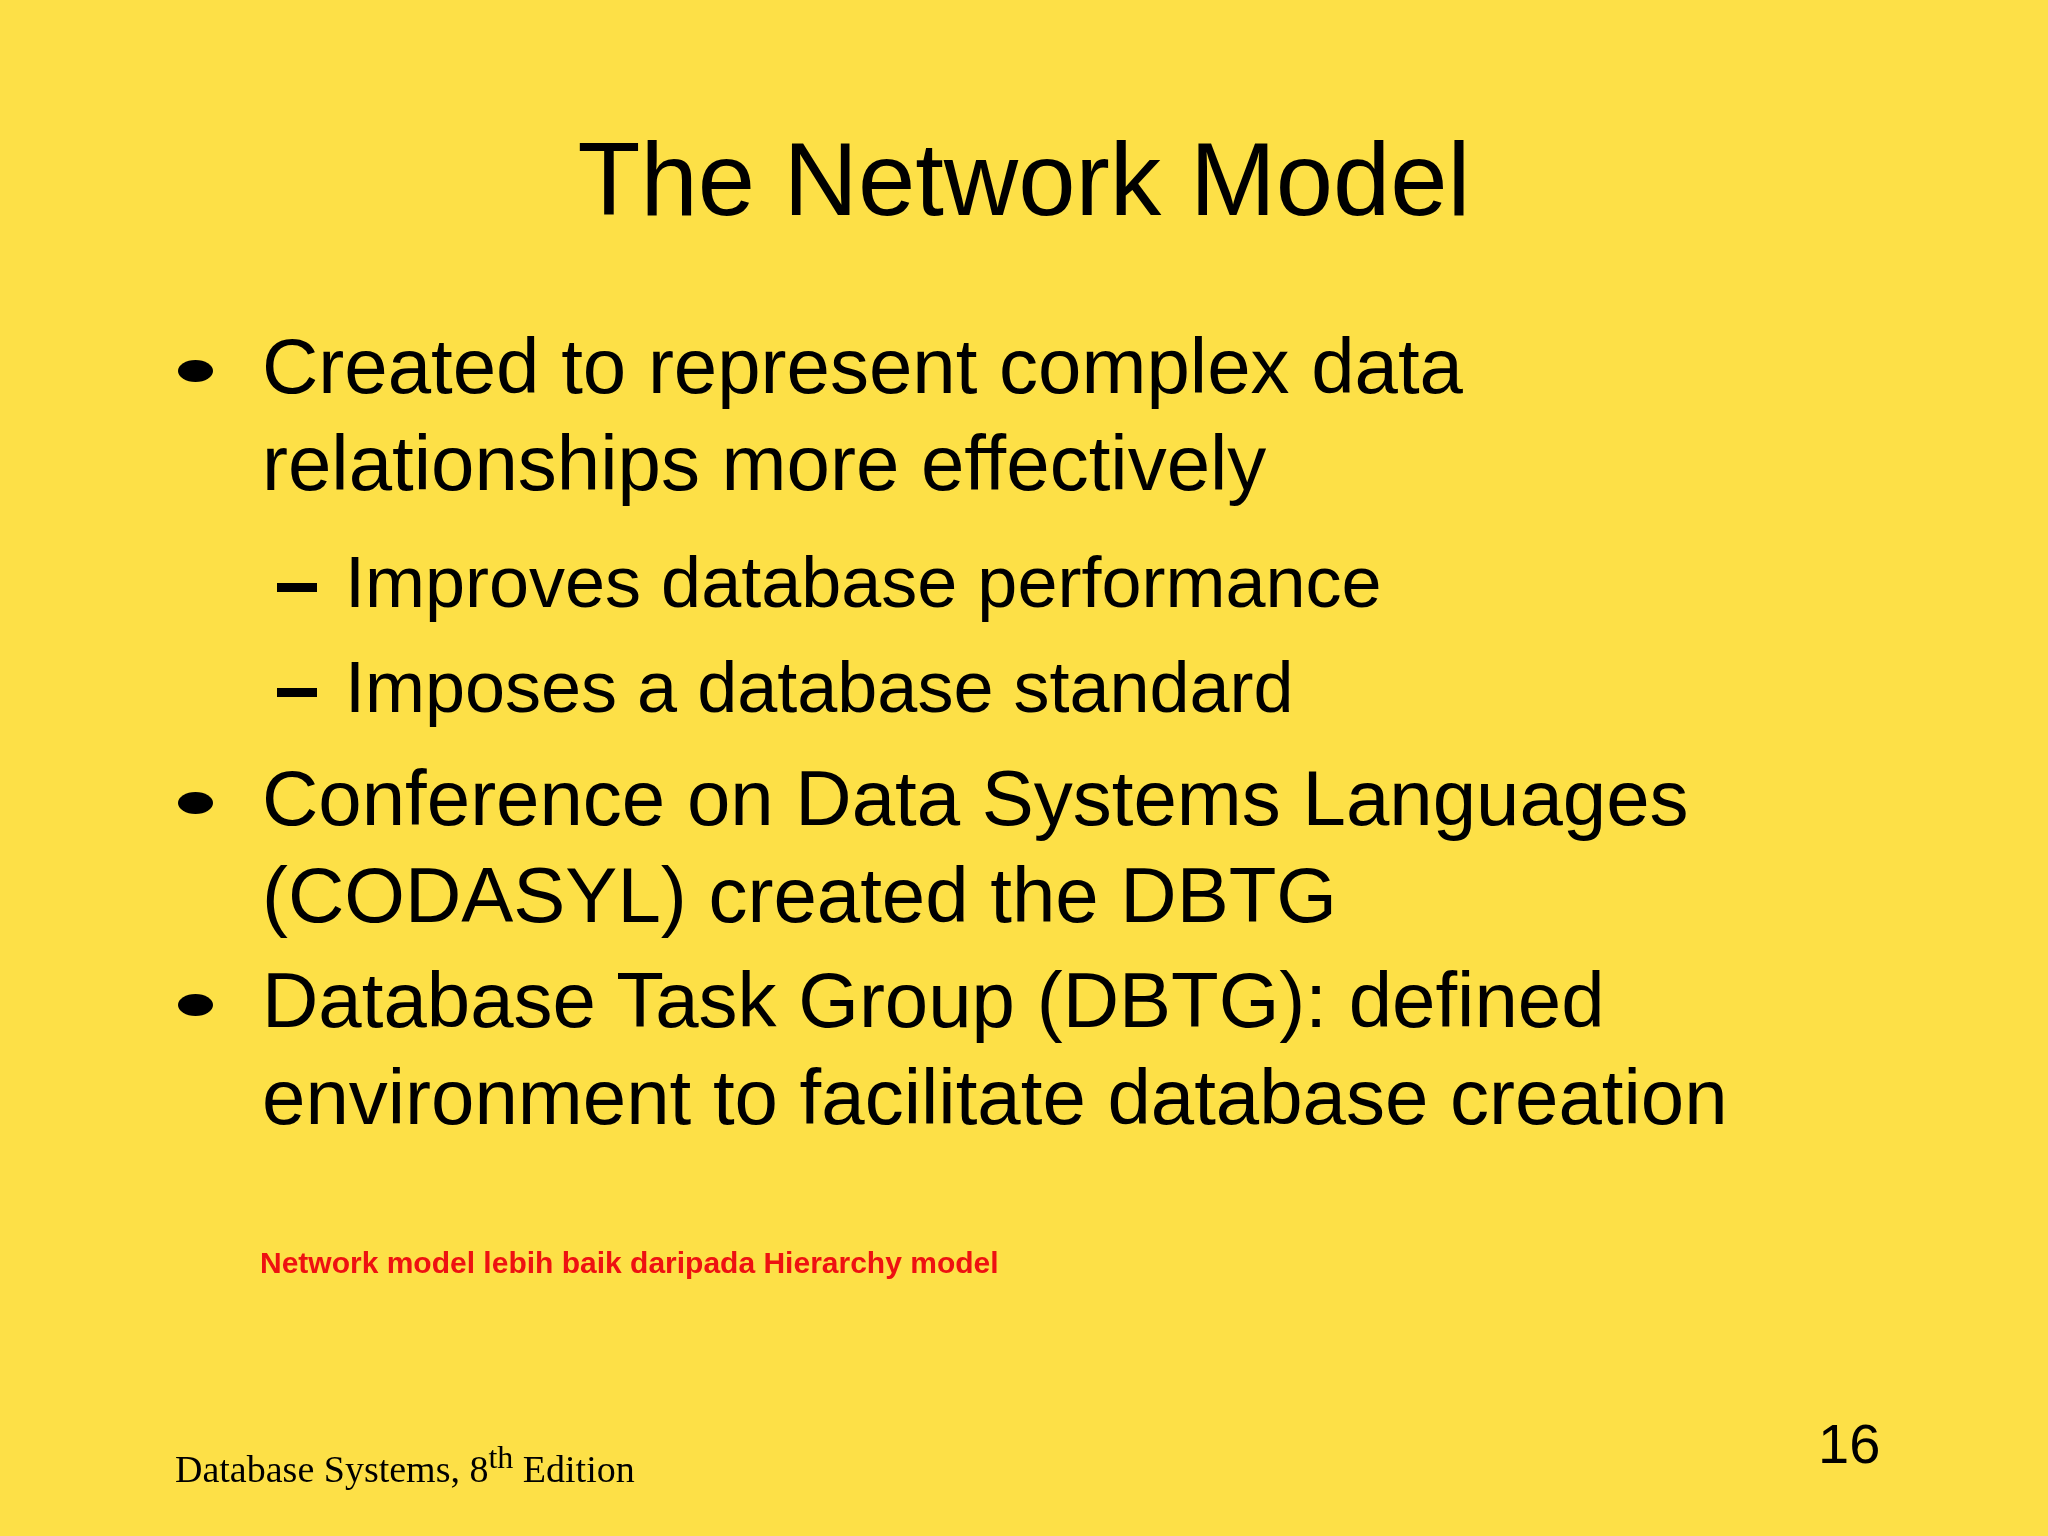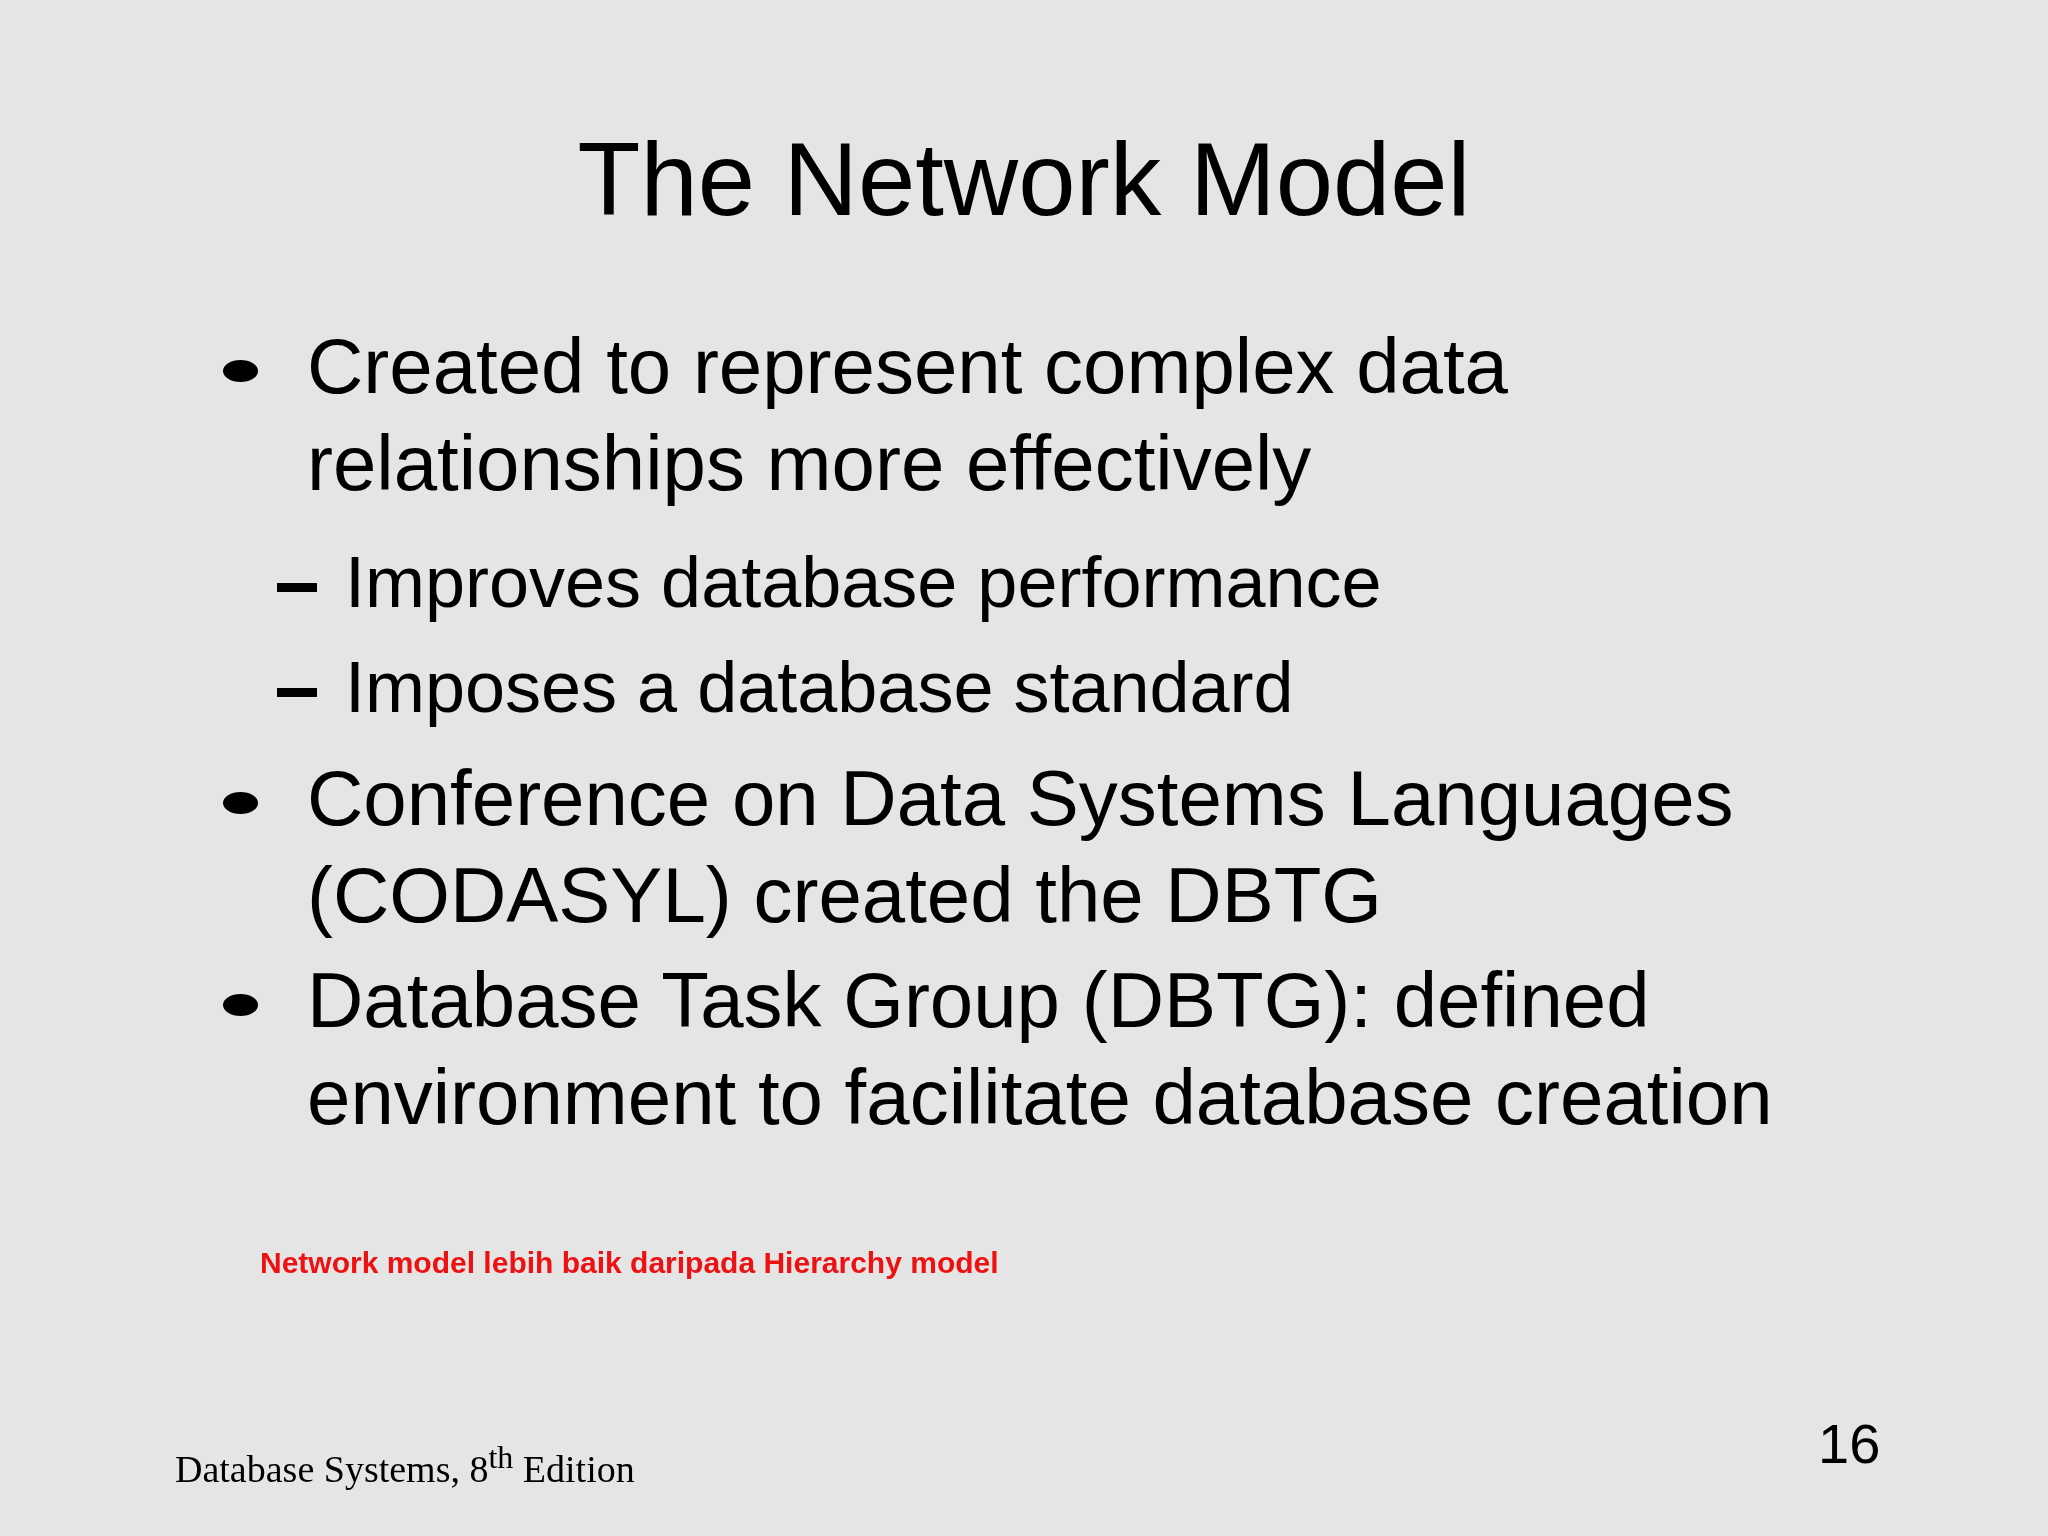--- a/index.html
+++ b/index.html
@@ -4,21 +4,21 @@
 <style>
   html, body {
     margin: 0;
     padding: 0;
     background: #ffffff;
   }
   #slide {
     position: relative;
     width: 2048px;
     height: 1536px;
-    background: #e5e5e5;
+    background: #fde047;
     overflow: hidden;
     font-family: "Liberation Sans", "DejaVu Sans", sans-serif;
     color: #000000;
   }
 
   
   .slide-title {
     position: absolute;
     top: 118px;
     left: 0;
@@ -32,21 +32,20 @@
   }
 
   
   .bullet {
     position: absolute;
     left: 262px;
     width: 1600px;
     font-size: 78px;
     line-height: 97px;
     color: #000000;
-    margin-left: 45px;
   }
   .bullet-1 { top: 318px; }
   .bullet-2 { top: 750px; }
   .bullet-3 { top: 952px; }
 
   .bullet .dot {
     position: absolute;
     left: -84px;
     top: 42px;
     width: 35px;

